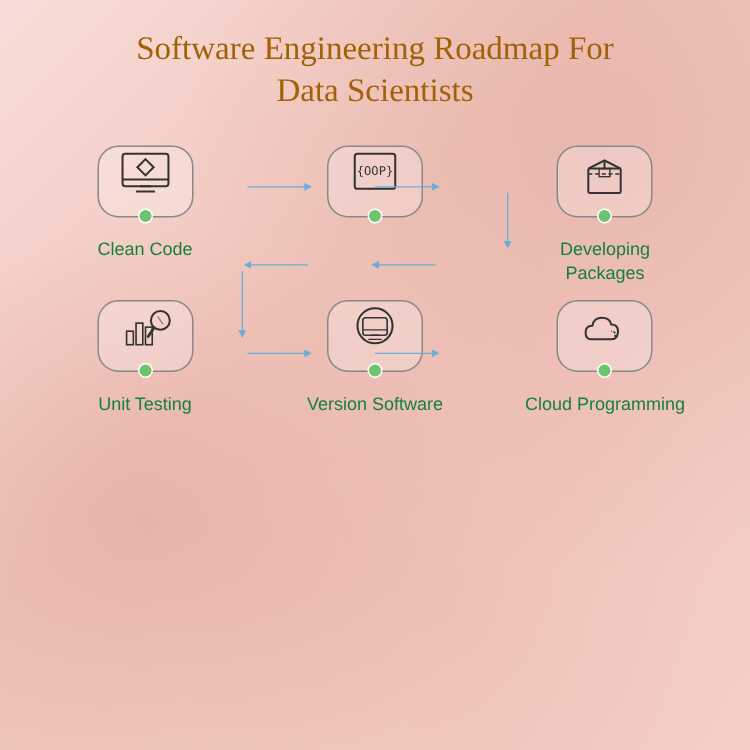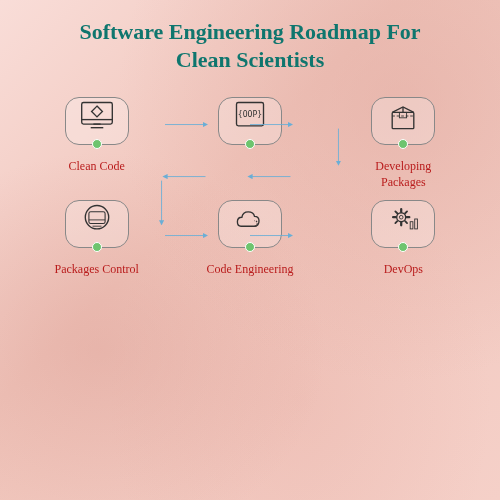--- a/index.html
+++ b/index.html
@@ -28,22 +28,22 @@
       position: relative;
       z-index: 1;
       width: 500px;
       height: 500px;
       padding: 18px 20px 10px;
     }
 
     .title {
       text-align: center;
       font-size: 22px;
-      font-weight: bold;
-      color: #0f766e;
+      font-weight: normal;
+      color: #a16207;
       line-height: 1.25;
       margin-bottom: 18px;
       font-family: Georgia, serif;
     }
 
     .grid {
       display: grid;
       grid-template-columns: repeat(3, 1fr);
       grid-template-rows: repeat(3, auto);
       gap: 0px;
@@ -88,44 +88,44 @@
       position: absolute;
       bottom: -5px;
       left: 50%;
       transform: translateX(-50%);
       z-index: 3;
     }
 
     .cell-label {
       text-align: center;
       font-size: 12px;
-      color: #b91c1c;
+      color: #15803d;
       line-height: 1.3;
       margin-top: 8px;
-      font-family: Liberation Serif, serif;
+      font-family: Liberation Sans, sans-serif;
     }
 
     
     .path-overlay {
       position: absolute;
       top: 0; left: 0;
       width: 100%;
       height: 100%;
       pointer-events: none;
       z-index: 2;
     }
   </style>
 </head>
 <body>
 
 <div class="bg-texture"></div>
 <div class="container">
   <div class="title">
     <span>Software Engineering Roadmap For</span><br>
-    <span>Clean Scientists</span>
+    <span>Data Scientists</span>
   </div>
 
   <div class="grid">
 
     <div class="cell">
       <div class="icon-box">
         <svg viewBox="0 0 40 36">
 
           <rect x="3" y="3" width="34" height="24" rx="2" stroke="#333" stroke-width="1.5" fill="none"></rect>
           <line x1="3" y1="22" x2="37" y2="22" stroke="#333" stroke-width="1.5"></line>
@@ -162,74 +162,68 @@
 
           <line x1="8" y1="18" x2="32" y2="18" stroke="#333" stroke-width="1" stroke-dasharray="3,2"></line>
 
           <rect x="16" y="14" width="8" height="6" rx="0" stroke="#333" stroke-width="1" fill="none"></rect>
         </svg>
         <div class="dot"></div>
       </div>
       <div class="cell-label">Developing<br>Packages</div>
     </div>
 
+    <div class="cell">
+      <div class="icon-box">
+        <svg viewBox="0 0 40 36">
+
+          <rect x="6" y="20" width="5" height="10" stroke="#333" stroke-width="1.2" fill="none"></rect>
+          <rect x="13" y="14" width="5" height="16" stroke="#333" stroke-width="1.2" fill="none"></rect>
+          <rect x="20" y="17" width="5" height="13" stroke="#333" stroke-width="1.2" fill="none"></rect>
+
+          <circle cx="31" cy="12" r="7" stroke="#333" stroke-width="1.5" fill="none"></circle>
+          <line x1="26" y1="18" x2="22" y2="24" stroke="#333" stroke-width="2" stroke-linecap="round"></line>
+
+          <line x1="29" y1="9" x2="33" y2="15" stroke="#333" stroke-width="1" opacity="0.5"></line>
+        </svg>
+        <div class="dot"></div>
+      </div>
+      <div class="cell-label">Unit Testing</div>
+    </div>
 
 
     <div class="cell">
       <div class="icon-box">
         <svg viewBox="0 0 40 36">
 
           <circle cx="20" cy="16" r="13" stroke="#333" stroke-width="1.5" fill="none"></circle>
 
           <rect x="11" y="10" width="18" height="13" rx="2" stroke="#333" stroke-width="1.2" fill="none"></rect>
           <line x1="11" y1="19" x2="29" y2="19" stroke="#333" stroke-width="1"></line>
           <line x1="17" y1="23" x2="23" y2="23" stroke="#333" stroke-width="1"></line>
           <line x1="15" y1="26" x2="25" y2="26" stroke="#333" stroke-width="1"></line>
         </svg>
         <div class="dot"></div>
       </div>
-      <div class="cell-label">Packages Control</div>
+      <div class="cell-label">Version Software</div>
     </div>
 
     <div class="cell">
       <div class="icon-box">
         <svg viewBox="0 0 40 36">
 
           <path d="M10,26 Q6,26 6,21 Q6,16 11,16 Q12,10 18,10 Q24,10 25,15 Q30,15 30,20 Q30,26 25,26 Z" stroke="#333" stroke-width="1.5" fill="none"></path>
 
           <path d="M25,26 Q28,26 28,23 Q28,20 25,20" stroke="#333" stroke-width="1.2" fill="none" stroke-dasharray="2,1"></path>
         </svg>
         <div class="dot"></div>
       </div>
-      <div class="cell-label">Code Engineering</div>
-    </div>
-
-    <div class="cell">
-      <div class="icon-box">
-        <svg viewBox="0 0 40 36">
-
-          <circle cx="18" cy="16" r="5" stroke="#333" stroke-width="1.5" fill="none"></circle>
-          <circle cx="18" cy="16" r="2" stroke="#333" stroke-width="1" fill="none"></circle>
-
-          <line x1="18" y1="7" x2="18" y2="10" stroke="#333" stroke-width="2.5" stroke-linecap="round"></line>
-          <line x1="18" y1="22" x2="18" y2="25" stroke="#333" stroke-width="2.5" stroke-linecap="round"></line>
-          <line x1="9" y1="16" x2="12" y2="16" stroke="#333" stroke-width="2.5" stroke-linecap="round"></line>
-          <line x1="24" y1="16" x2="27" y2="16" stroke="#333" stroke-width="2.5" stroke-linecap="round"></line>
-          <line x1="11.5" y1="9.5" x2="13.6" y2="11.6" stroke="#333" stroke-width="2" stroke-linecap="round"></line>
-          <line x1="22.4" y1="20.4" x2="24.5" y2="22.5" stroke="#333" stroke-width="2" stroke-linecap="round"></line>
-          <line x1="24.5" y1="9.5" x2="22.4" y2="11.6" stroke="#333" stroke-width="2" stroke-linecap="round"></line>
-          <line x1="11.5" y1="22.5" x2="13.6" y2="20.4" stroke="#333" stroke-width="2" stroke-linecap="round"></line>
-
-          <rect x="28" y="21" width="3" height="8" stroke="#333" stroke-width="1" fill="none"></rect>
-          <rect x="33" y="18" width="3" height="11" stroke="#333" stroke-width="1" fill="none"></rect>
-        </svg>
-        <div class="dot"></div>
-      </div>
-      <div class="cell-label">DevOps</div>
-    </div>
+      <div class="cell-label">Cloud Programming</div>
+    </div>
+
 
 
     <svg class="path-overlay" viewBox="0 0 460 330">
 
       <line x1="83" y1="58" x2="153" y2="58" stroke="#6aaed6" stroke-width="1.5" fill="none" marker-end="url(#arrow)"></line>
       <line x1="230" y1="58" x2="300" y2="58" stroke="#6aaed6" stroke-width="1.5" fill="none" marker-end="url(#arrow)"></line>
 
       <line x1="383" y1="65" x2="383" y2="125" stroke="#6aaed6" stroke-width="1.5" fill="none" marker-end="url(#arrow)"></line>
 
       <line x1="300" y1="148" x2="230" y2="148" stroke="#6aaed6" stroke-width="1.5" fill="none" marker-end="url(#arrow)"></line>

